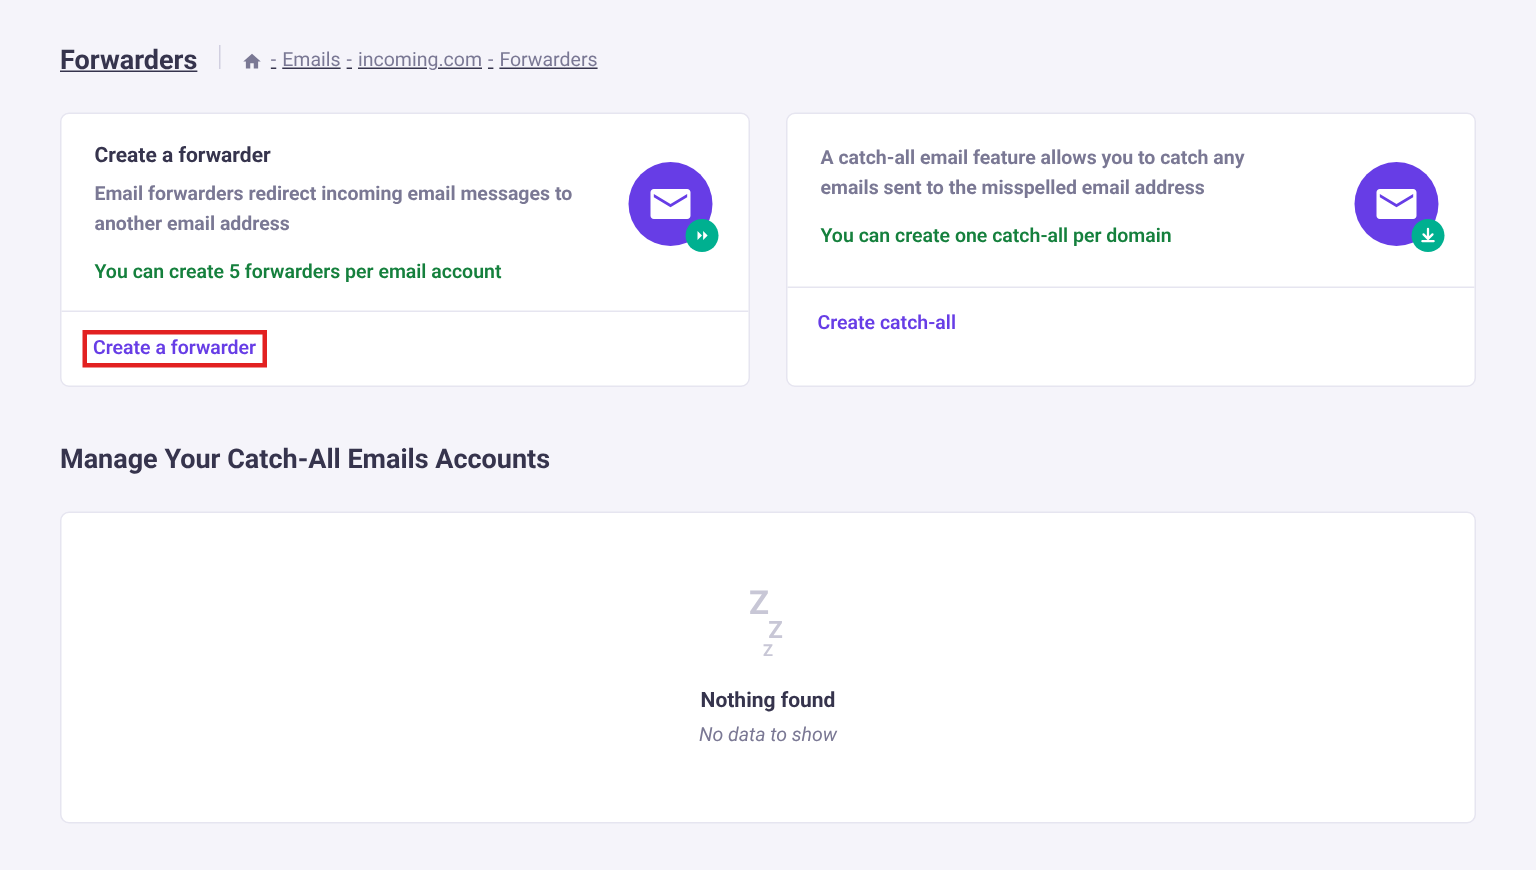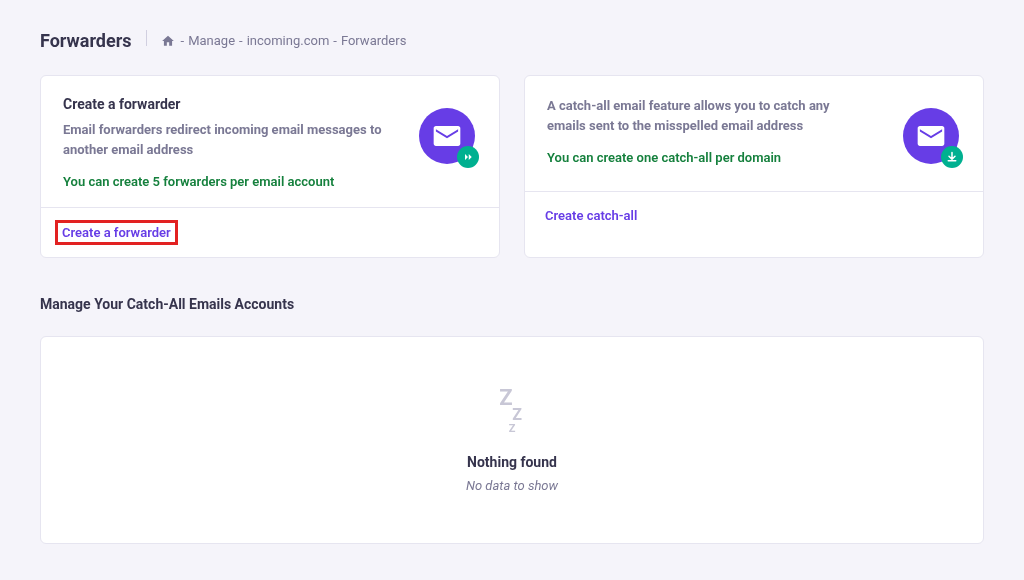--- a/index.html
+++ b/index.html
@@ -11,20 +11,21 @@
       font-family: -apple-system, BlinkMacSystemFont, "Segoe UI", Roboto, "Helvetica Neue", Arial, sans-serif;
       background-color: #f5f4fa;
       color: #36344d;
       padding: 30px 40px;
       width: 1024px;
       height: 580px;
     }
     .header-row {
       display: flex;
       margin-bottom: 24px;
+      text-decoration: underline;
     }
     .page-title {
       font-size: 18px;
       font-weight: 700;
       color: #36344d;
     }
     .breadcrumb-divider {
       width: 1px;
       height: 16px;
       background-color: #d1cfe0;
@@ -130,21 +131,21 @@
       cursor: pointer;
       background: none;
       border: none;
       font-family: inherit;
     }
     .highlight-red {
       border: 3px solid #e22121;
       padding: 2px 4px;
     }
     .section-title {
-      font-size: 14px;
+      font-size: 18px;
       font-weight: 700;
       color: #36344d;
       margin-bottom: 24px;
     }
     .panel {
       background: #ffffff;
       border: 1px solid #e6e5f0;
       border-radius: 6px;
       padding: 50px 20px 50px 20px;
       display: flex;
@@ -179,21 +180,21 @@
 <body>
 
 <div class="header-row">
   <h1 class="page-title">Forwarders</h1>
   <div class="breadcrumb-divider"></div>
   <nav class="breadcrumb">
     <svg class="home-icon" viewBox="0 0 24 24">
         <path d="M10 20v-6h4v6h5v-8h3L12 3 2 12h3v8z"></path>
       </svg>
     <span> - </span>
-    <span>Manage</span>
+    <span>Emails</span>
     <span> - </span>
     <span>incoming.com</span>
     <span> - </span>
     <span>Forwarders</span>
   </nav>
 </div>
 
 <div class="cards-row">
 
   <div class="card">

